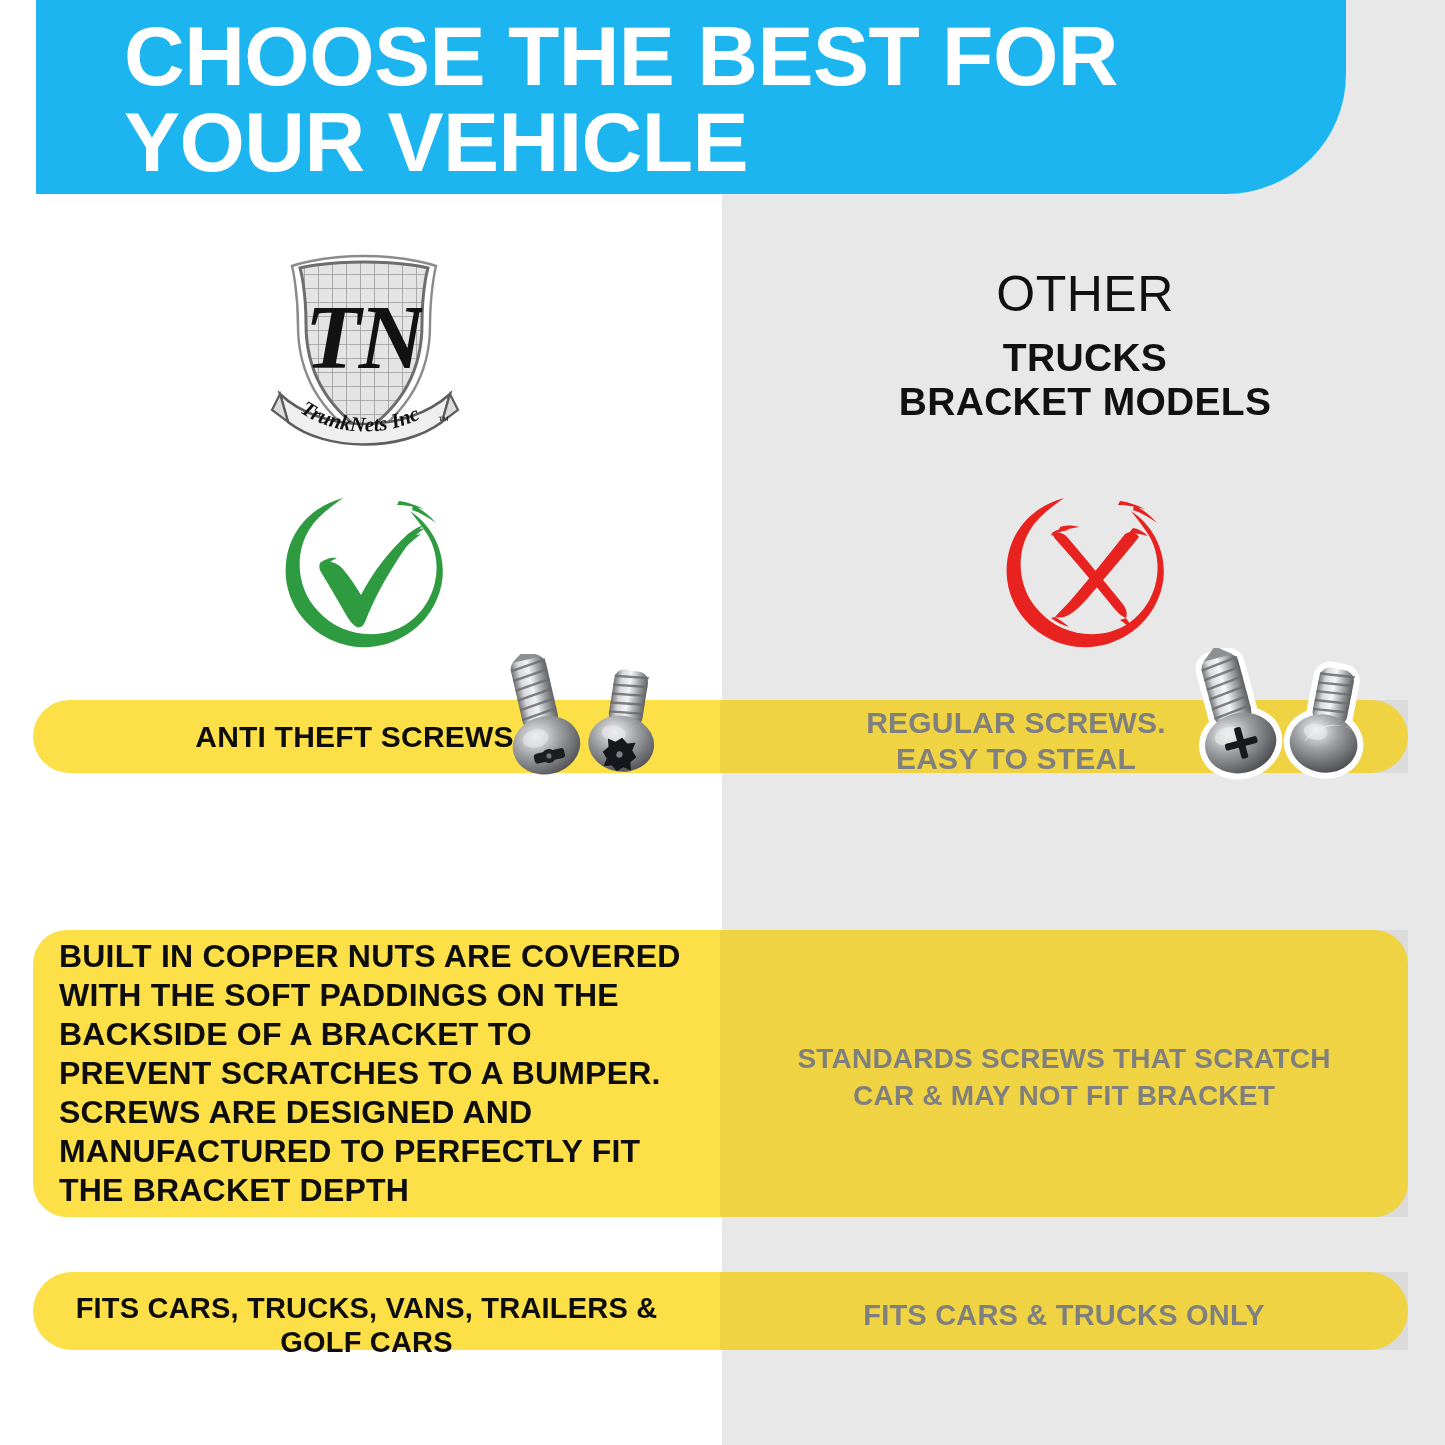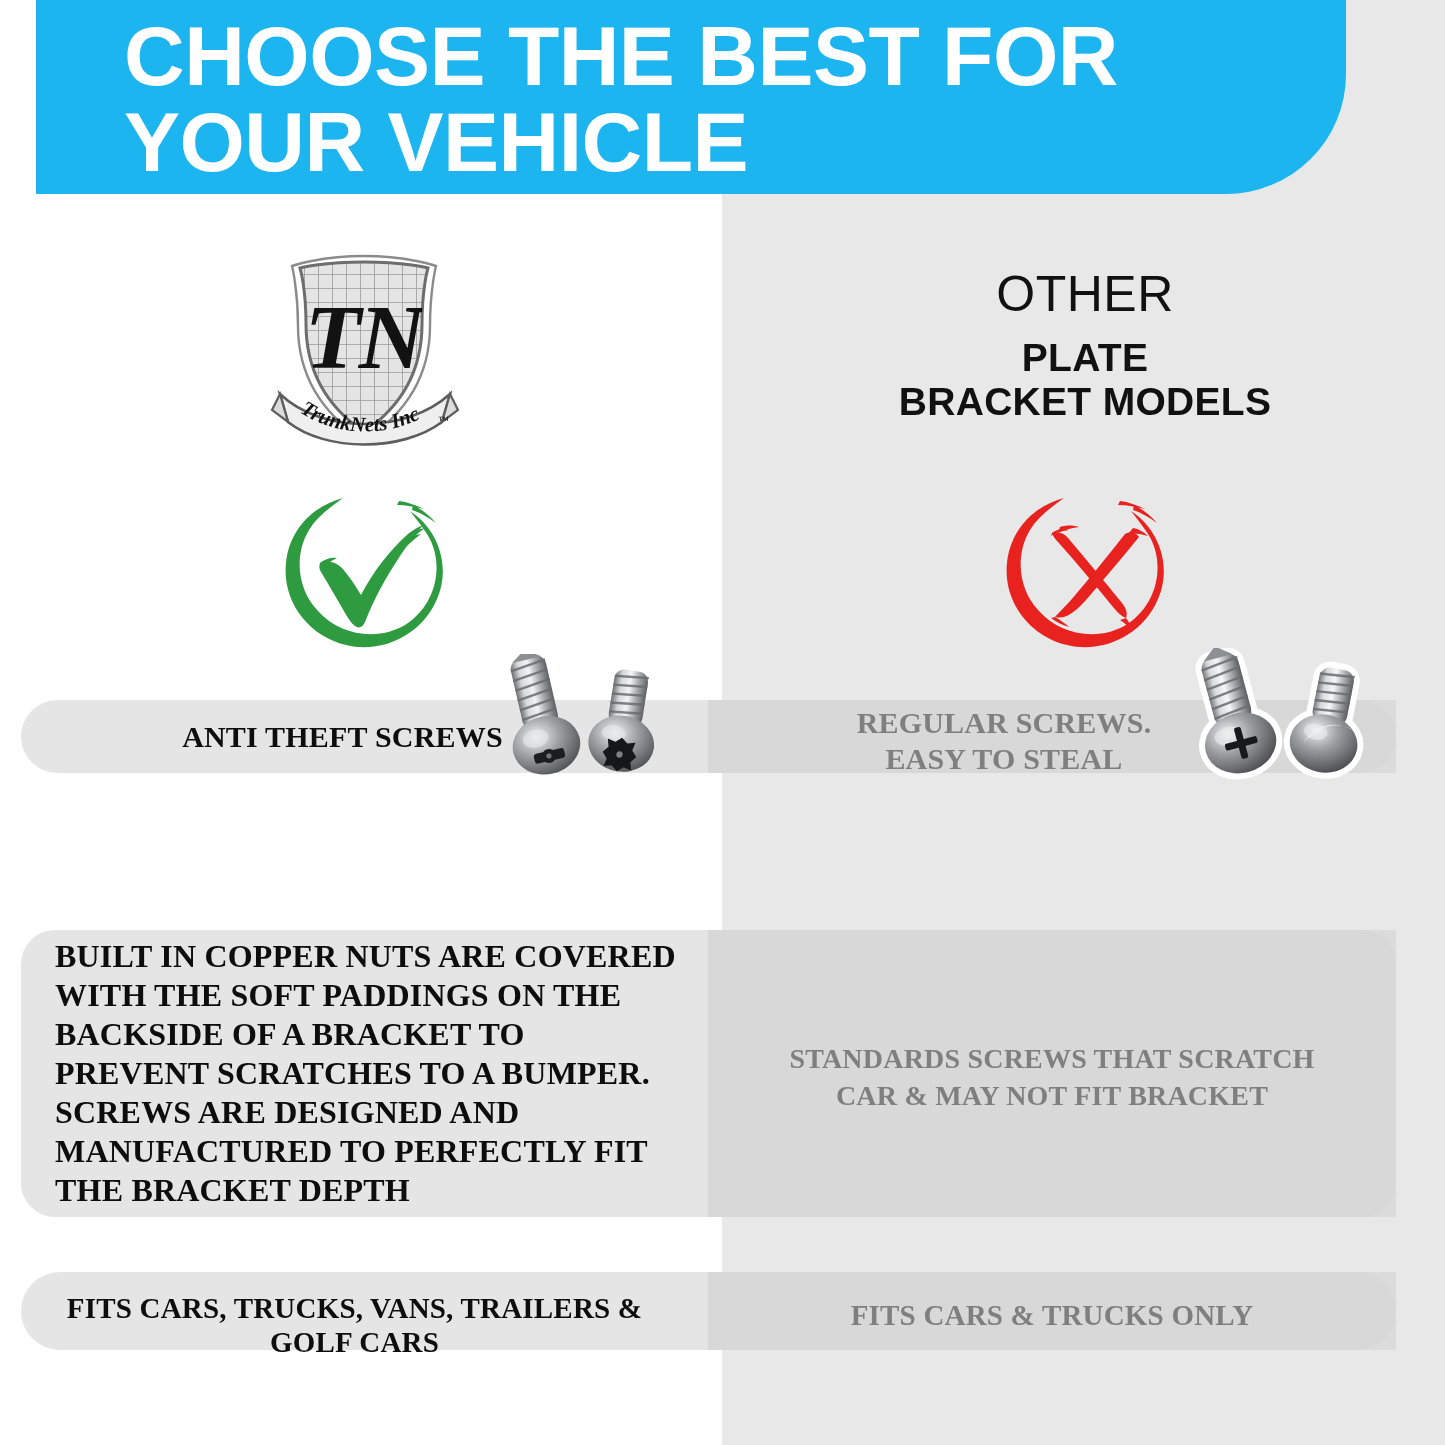--- a/index.html
+++ b/index.html
@@ -55,24 +55,23 @@
   .other-sub .ln{display:block;}
 
   
   .verdict{position:absolute;width:178px;height:170px;}
   .verdict.left{left:279px;top:489px;}
   .verdict.right{left:1000px;top:489px;}
   .verdict svg{display:block;width:178px;height:170px;}
 
   
   .row{
-    position:absolute;left:21px;width:1375px;
-    background:#e5e5e5;
+    position:absolute;left:33px;width:1375px;
+    background:#fde047;
     z-index:2;
-    font-family:Liberation Serif, serif;
   }
   .row .shade{
     position:absolute;left:687px;top:0;right:0;bottom:0;
     background:rgba(0,0,0,0.055);
     pointer-events:none;
   }
   .row .cell{
     position:absolute;top:0;bottom:0;
     display:flex;align-items:center;
   }
@@ -89,21 +88,21 @@
   
   #row-screws{top:700px;height:73px;border-radius:37px;}
   #row-screws .cell-text{font-size:30px;}
   #row-screws .left-cell .cell-text{position:relative;left:-22px;}
   #row-screws .right-cell .cell-text{position:relative;left:-48px;}
 
   #row-wrench{top:818px;height:70px;border-radius:35px;}
   #row-wrench .cell-text{font-size:29px;}
 
   #row-nuts{top:930px;height:287px;border-radius:34px;}
-  #row-nuts .left-cell{align-items:center;justify-content:flex-start;padding-left:34px;}
+  #row-nuts .left-cell{align-items:center;justify-content:flex-start;padding-left:26px;}
   #row-nuts .left-cell .cell-text{text-align:left;font-size:32px;line-height:1.22;}
   #row-nuts .right-cell .cell-text{font-size:28px;line-height:1.3;}
 
   #row-fits{top:1272px;height:78px;border-radius:39px;}
   #row-fits .cell-text{font-size:29px;}
   #row-fits .left-cell .cell-text{position:relative;left:-10px;margin-top:28px;}
 
   
   .screws{position:absolute;z-index:4;}
   .screws.left-screws{left:479px;top:654px;width:205px;height:140px;}
@@ -154,21 +153,21 @@
       <text font-family="'Liberation Serif', serif" font-size="21" font-weight="bold" fill="#111111">
         <textPath href="#ribbonpath" startOffset="6%">TrunkNets Inc</textPath>
       </text>
       <text x="176" y="178" font-family="'Liberation Serif', serif" font-size="11" fill="#111111">™</text>
     </svg>
   </div>
 
   <div class="other-head">
     <div class="other-title">OTHER</div>
     <div class="other-sub">
-      <span class="ln">PLATE</span>
+      <span class="ln">TRUCKS</span>
       <span class="ln">BRACKET MODELS</span>
     </div>
   </div>
 
   <div class="verdict left">
     <svg viewBox="0 0 178 170" xmlns="http://www.w3.org/2000/svg" aria-hidden="true">
       <g fill="#2e9b40">
 
         <path d="M131 22 C160 41 172 78 158 110 C143 146 103 165 67 156
                  C29 147 3 112 7 74 C10 42 33 17 64 9 C50 19 38 28 30 41

